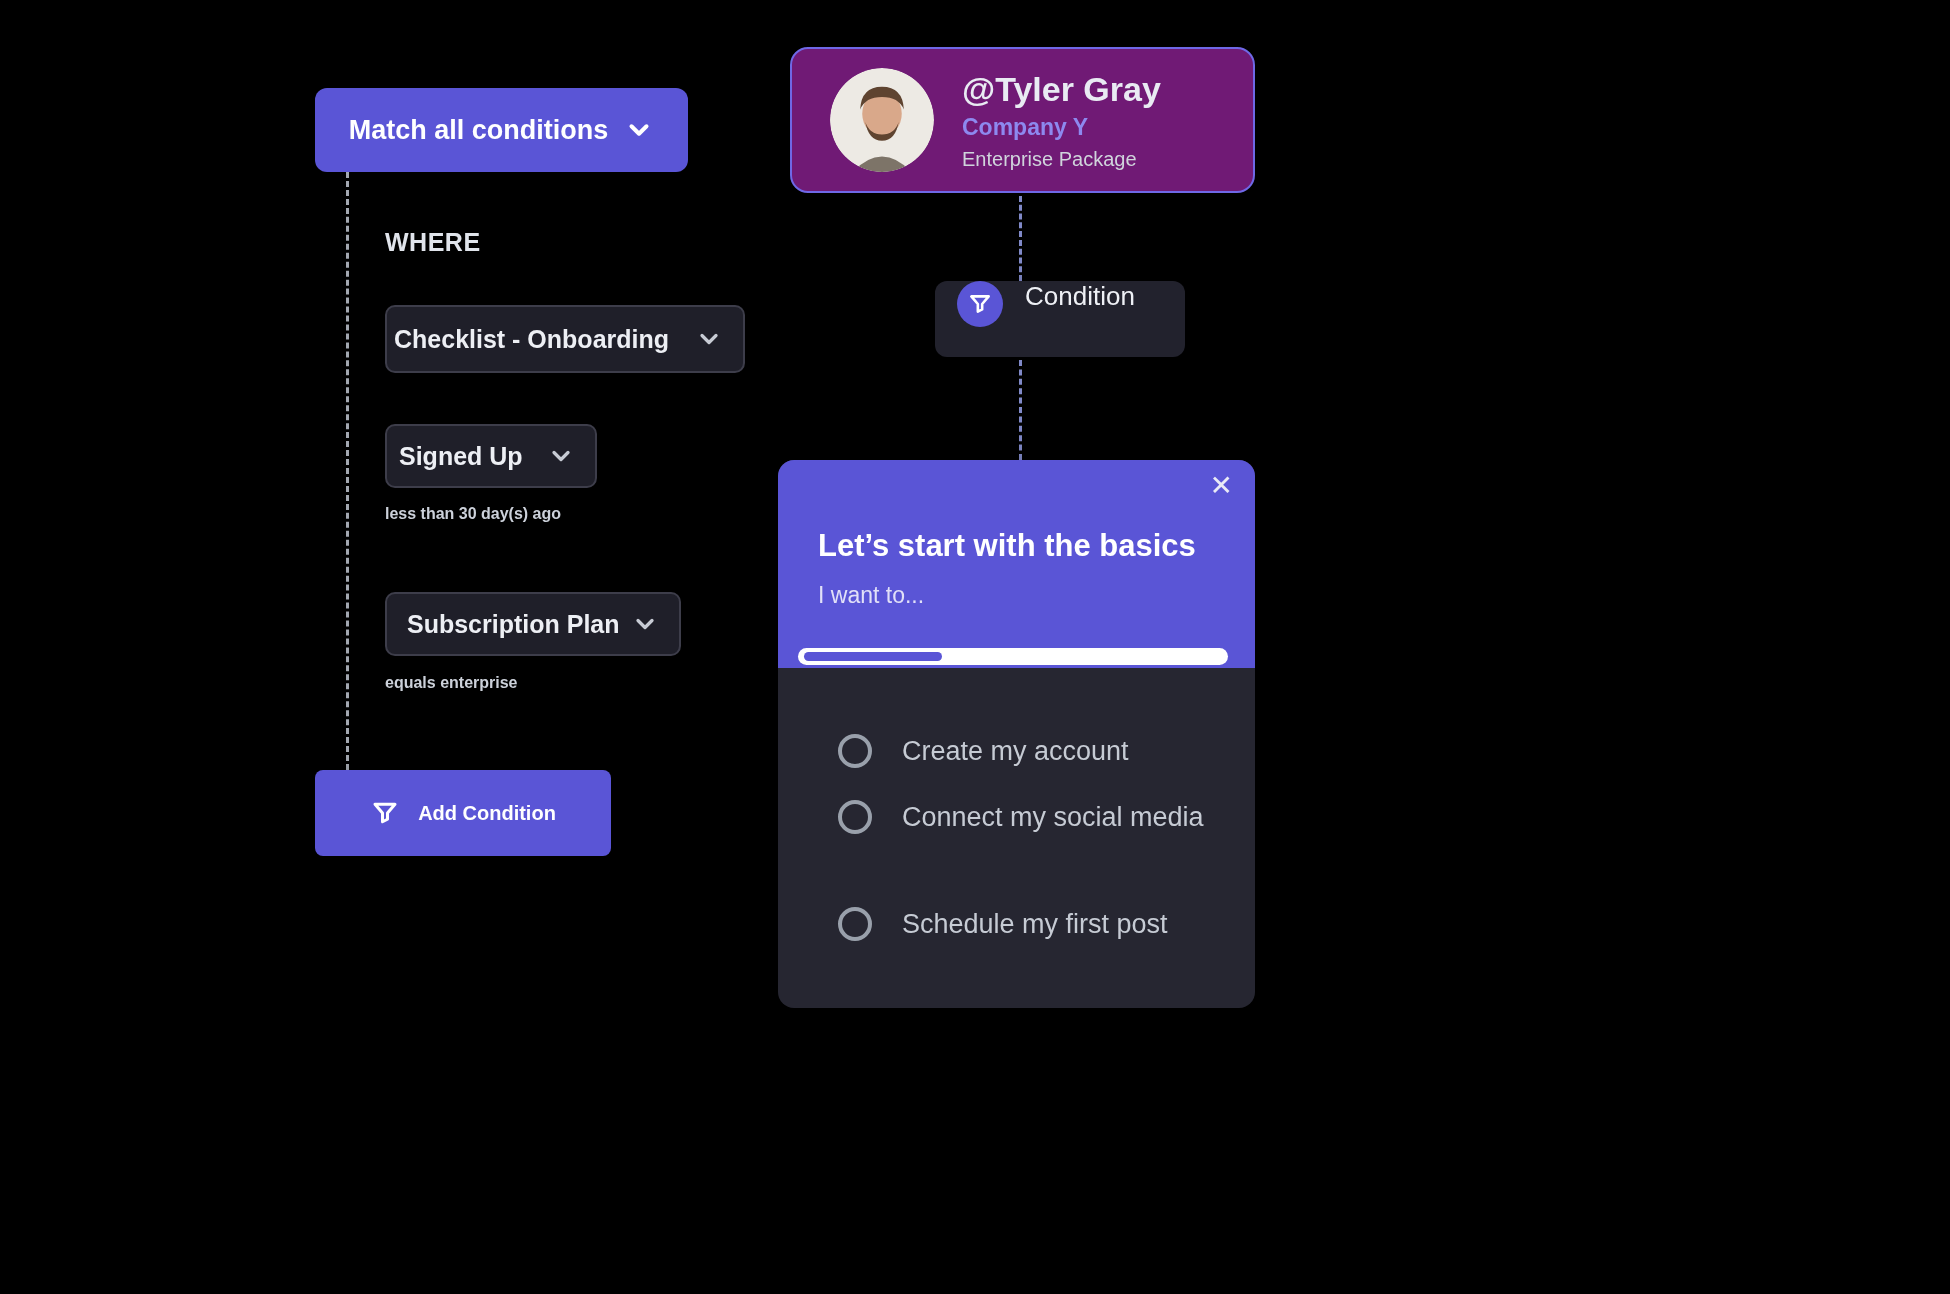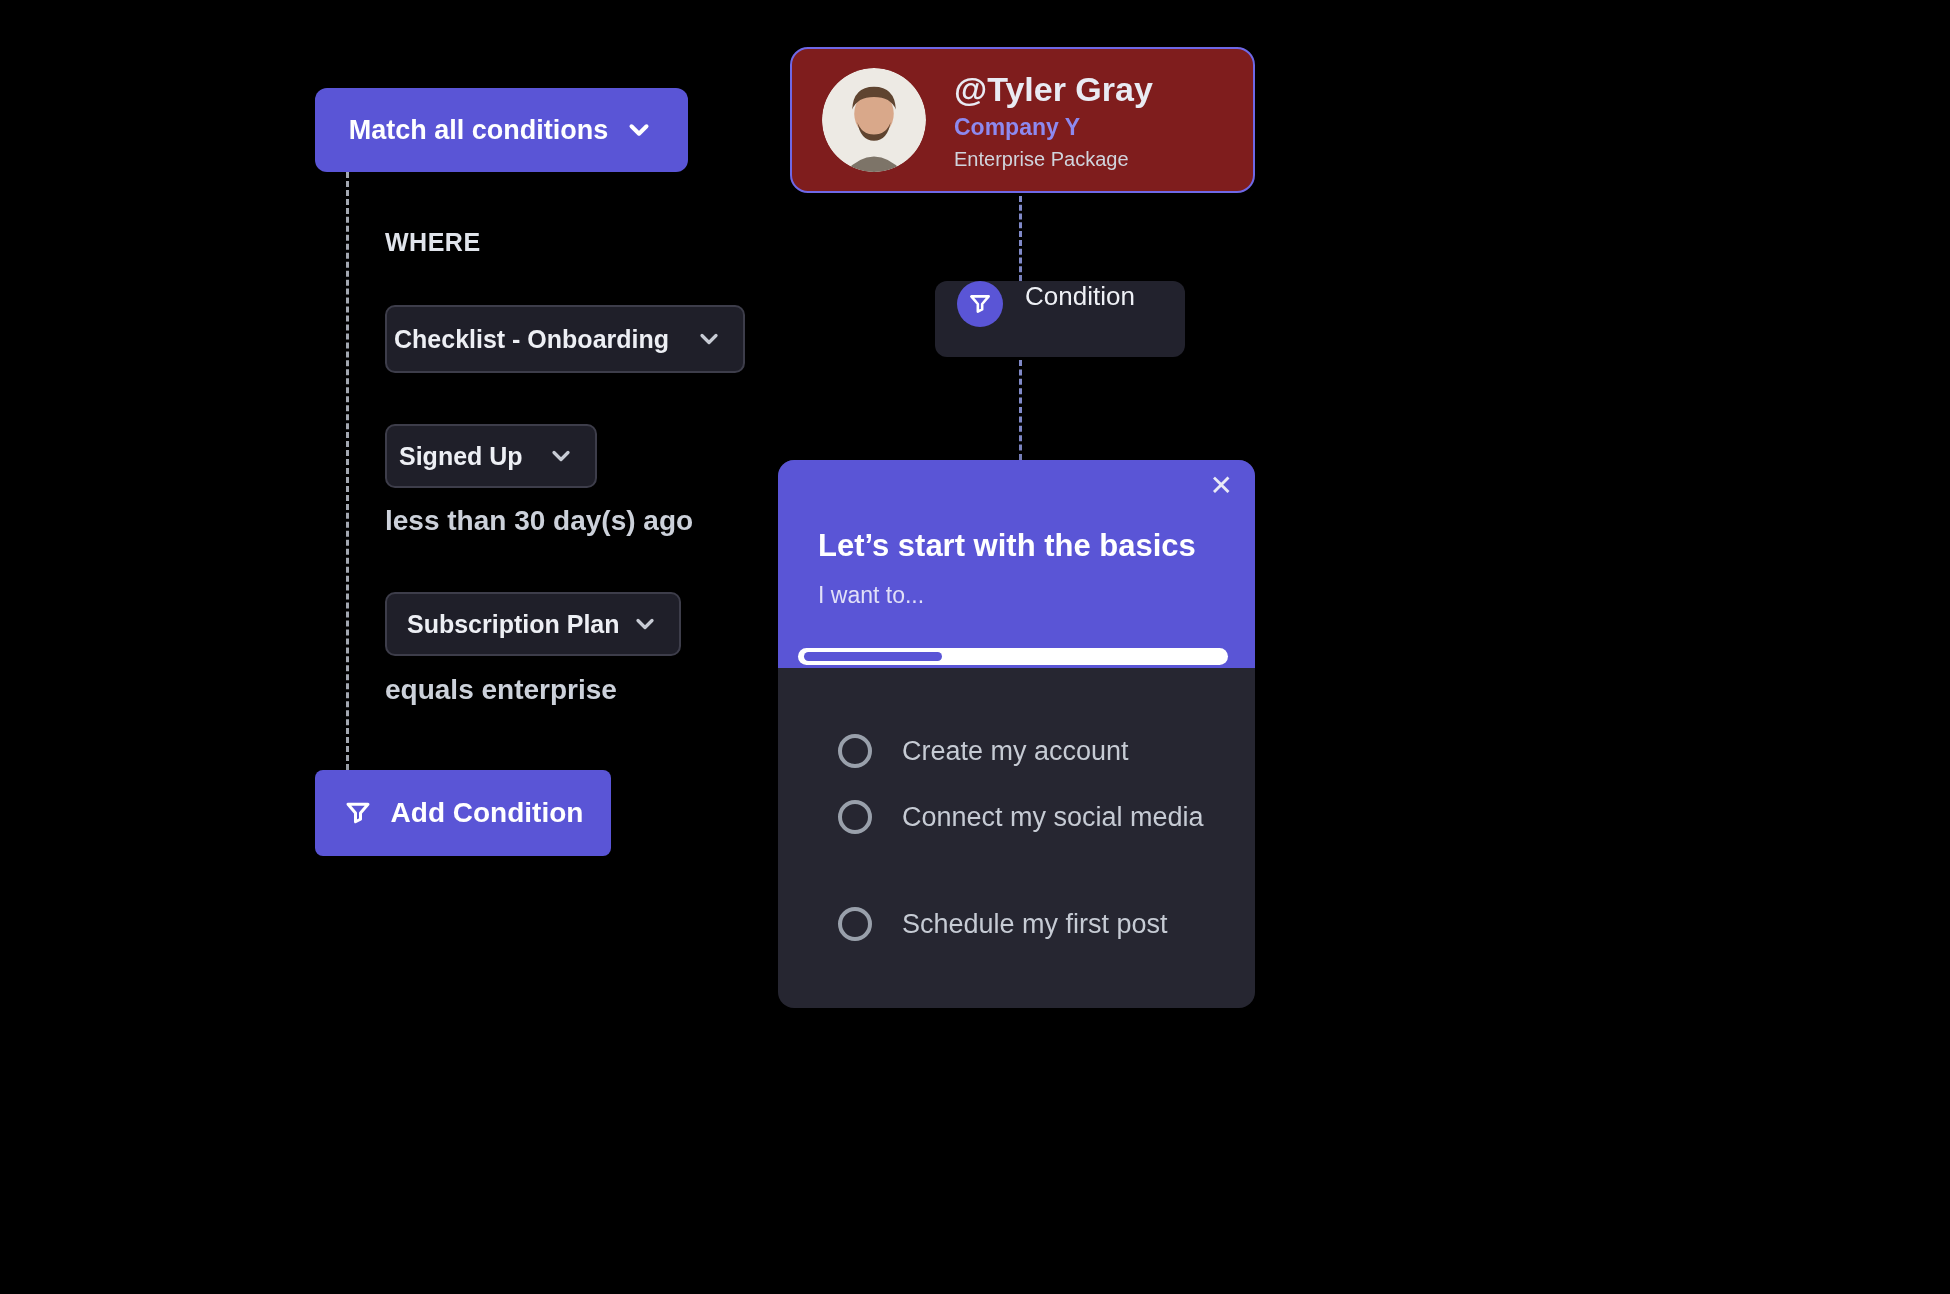--- a/index.html
+++ b/index.html
@@ -25,36 +25,36 @@
   .dropdown {
     position:absolute; background:#1f1f29; border:2px solid #3d3d4a;
     border-radius:10px; display:flex; align-items:center; justify-content:space-between;
     padding:0 20px; color:#edeff4; font-size:25px; font-weight:600;
     box-shadow:0 18px 34px rgba(0,0,0,.6); cursor:pointer; box-sizing:border-box;
   }
   .dd-1 { left:385px; top:305px; width:360px; height:68px;padding-left:7px; }
   .dd-2 { left:385px; top:424px; width:212px; height:64px;padding-left:12px; }
   .dd-3 { left:385px; top:592px; width:296px; height:64px; }
   .field-caption {
-    position:absolute; left:385px; color:#ccd1da; font-size:28px; font-weight:600;
+    position:absolute; left:385px; color:#ccd1da; font-size:16px; font-weight:600;
   }
   .cap-1 { top:505px; }
   .cap-2 { top:674px; }
   .add-btn {
     position:absolute; left:315px; top:770px; width:296px; height:86px;
     background:#5a55d6; border-radius:8px; display:flex; align-items:center;
-    justify-content:center; gap:18px; color:#fff; font-size:28px; font-weight:700;
+    justify-content:center; gap:18px; color:#fff; font-size:20px; font-weight:700;
     cursor:pointer; box-shadow:0 14px 30px rgba(0,0,0,.55);
   }
   .chev { flex:0 0 auto; }
   
   .user-card {
     position:absolute; left:790px; top:47px; width:465px; height:146px;
-    background:#7f1d1d; border:2px solid #6f68e6; border-radius:18px;
-    display:flex; align-items:center; padding-left:30px; gap:28px; box-sizing:border-box;
+    background:#701a75; border:2px solid #6f68e6; border-radius:18px;
+    display:flex; align-items:center; padding-left:38px; gap:28px; box-sizing:border-box;
     box-shadow:0 16px 34px rgba(0,0,0,.6);
   }
   .avatar { width:104px; height:104px; border-radius:50%; overflow:hidden; flex:0 0 auto; }
   .user-handle { font-size:34px; font-weight:700; color:#e9ebf3; }
   .user-company { font-size:23px; color:#8d89ef; margin-top:5px; font-weight:600; }
   .user-package { font-size:20px; color:#d0d4dc; margin-top:7px; }
   .connector-v1 { position:absolute; left:1019px; top:196px; height:85px; width:0; border-left:3px dashed #8089c8; }
   .connector-v2 { position:absolute; left:1019px; top:360px; height:100px; width:0; border-left:3px dashed #8089c8; }
   .condition-node {
     position:absolute; left:935px; top:281px; width:250px; height:76px;

